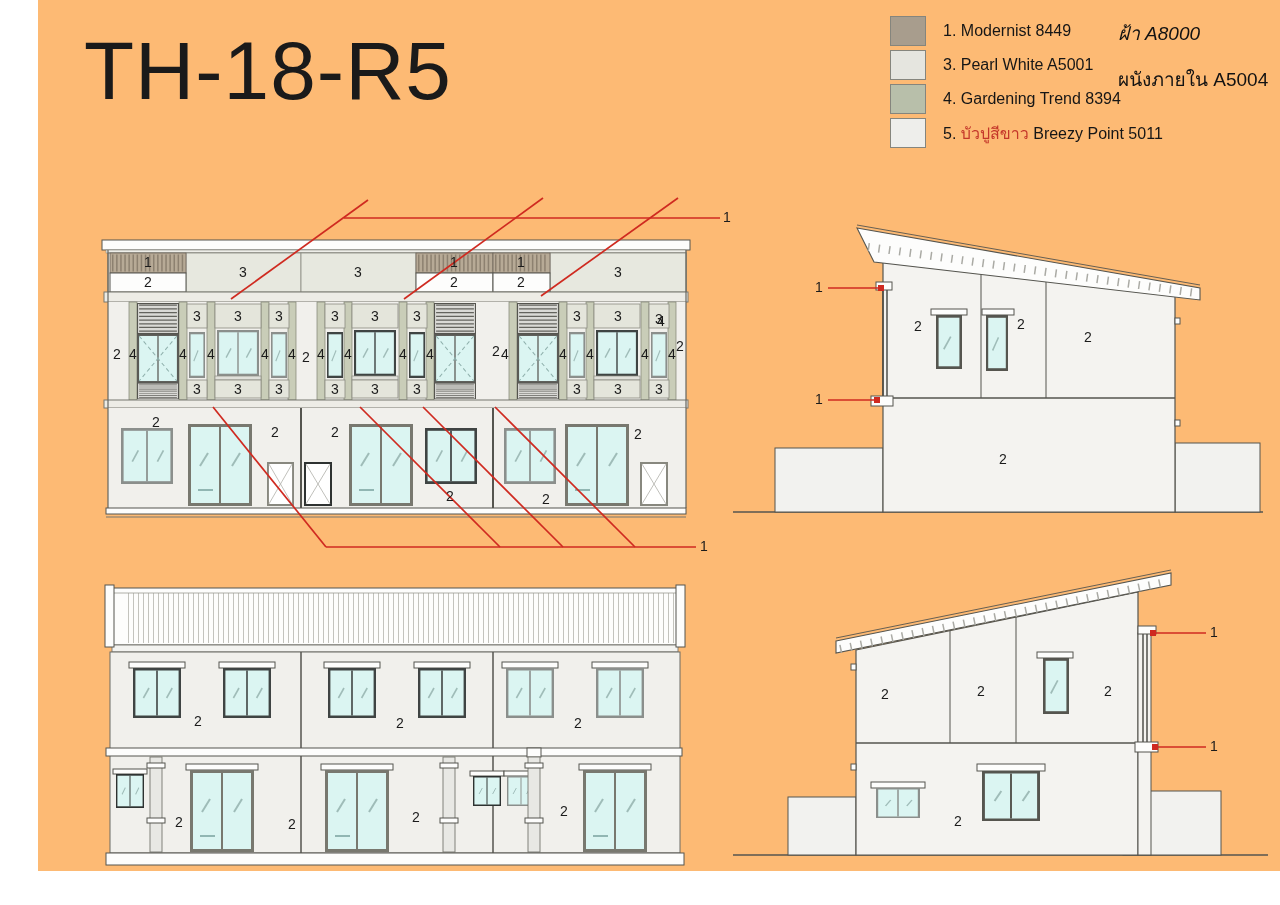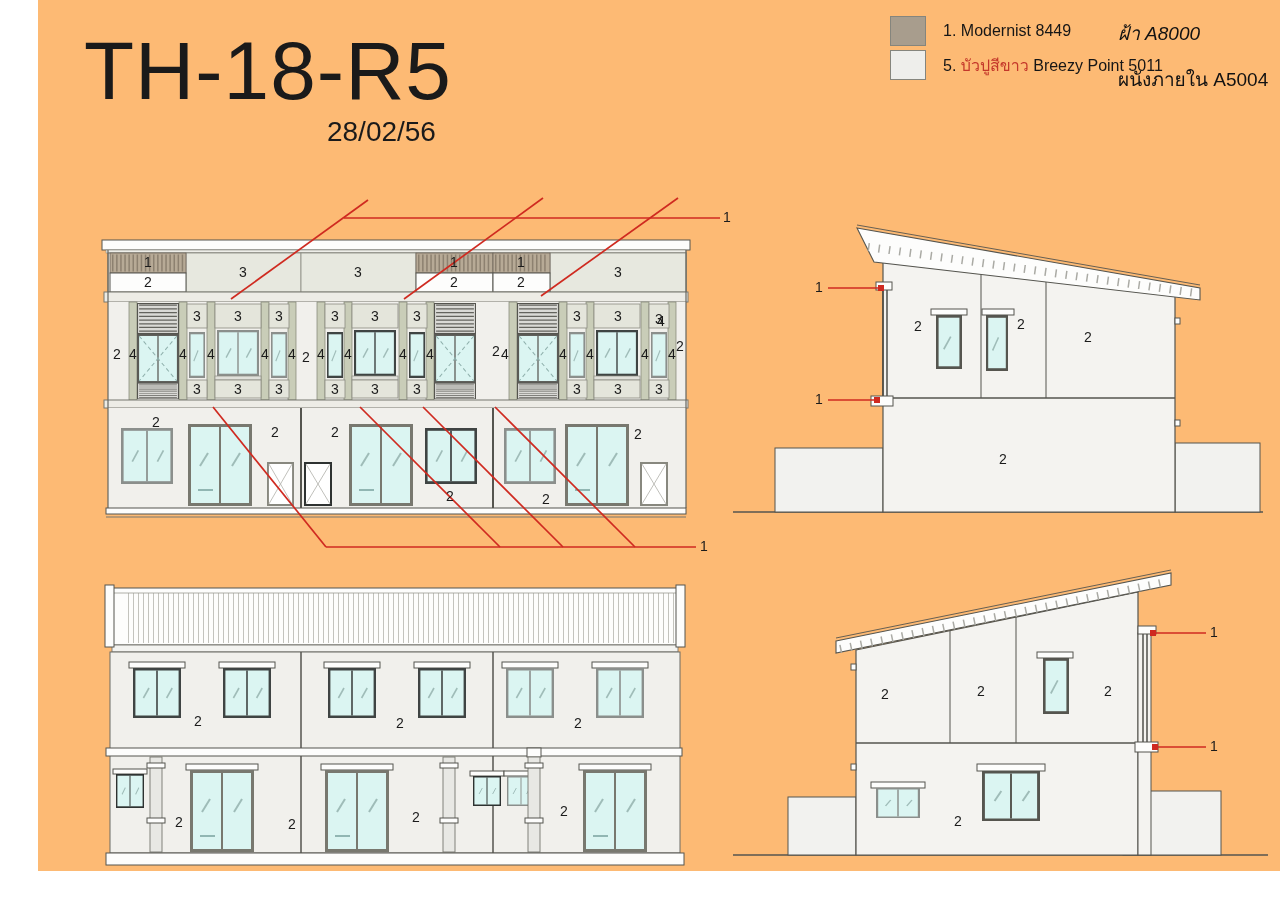--- a/index.html
+++ b/index.html
@@ -31,27 +31,34 @@
   .sill{fill:#e0e0da;stroke:#8a8a80;stroke-width:.7;}
   .red{stroke:#cf2a20;stroke-width:1.7;fill:none;}
 </style>
 </head>
 <body>
 
 <div id="stage">
 
   <div id="title-block">
     <div id="sheet-code">TH-18-R5</div>
-    <div id="sheet-date">28/02/56</div>
   </div>
 
   <div id="legend">
     <div class="legend-row">
       <div class="swatch" style="background: rgb(168, 157, 141);"></div>
       <div class="legend-text"><span>1. </span><span class="thai-red"></span><span>Modernist 8449</span></div>
+    </div>
+    <div class="legend-row">
+      <div class="swatch" style="background: rgb(229, 229, 223);"></div>
+      <div class="legend-text"><span>3. </span><span class="thai-red"></span><span>Pearl White A5001</span></div>
+    </div>
+    <div class="legend-row">
+      <div class="swatch" style="background: rgb(184, 191, 170);"></div>
+      <div class="legend-text"><span>4. </span><span class="thai-red"></span><span>Gardening Trend  8394</span></div>
     </div>
     <div class="legend-row">
       <div class="swatch" style="background: rgb(238, 238, 235);"></div>
       <div class="legend-text"><span>5. </span><span class="thai-red">บัวปูสีขาว</span><span> Breezy Point 5011</span></div>
     </div>
   </div>
 
   <div id="notes">
     <div id="note-ceiling">ฝ้า A8000</div>
     <div id="note-wall">ผนังภายใน A5004</div>

